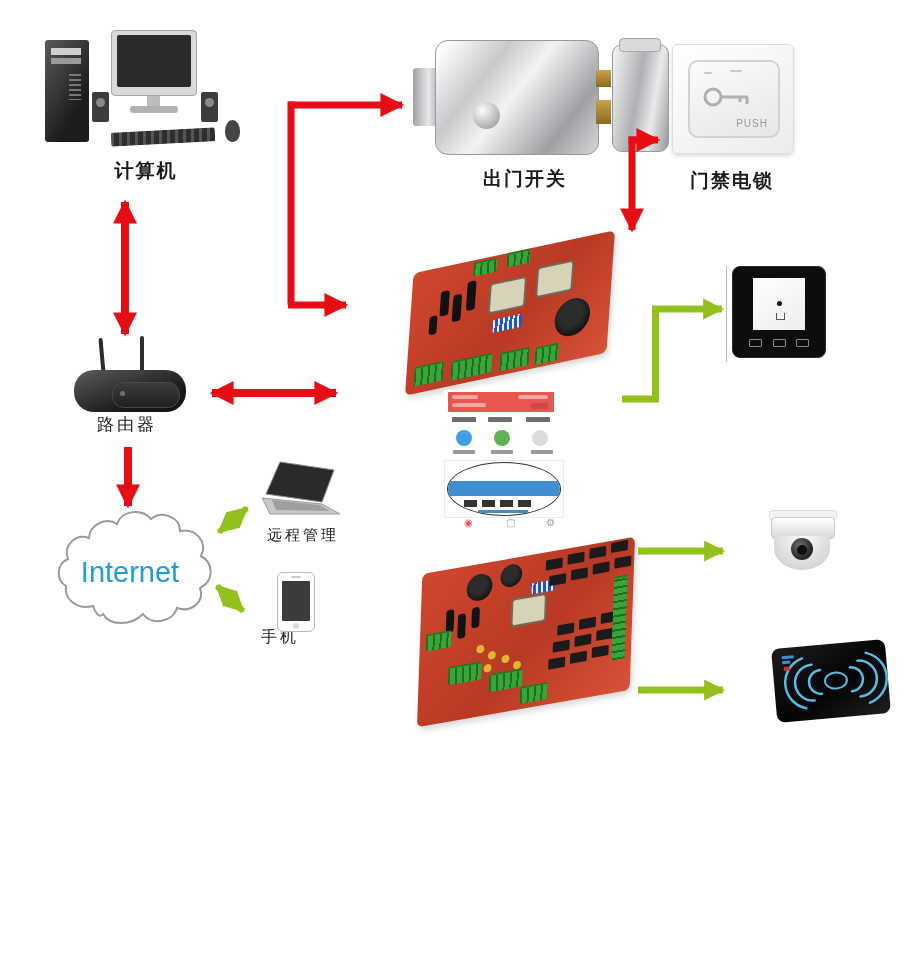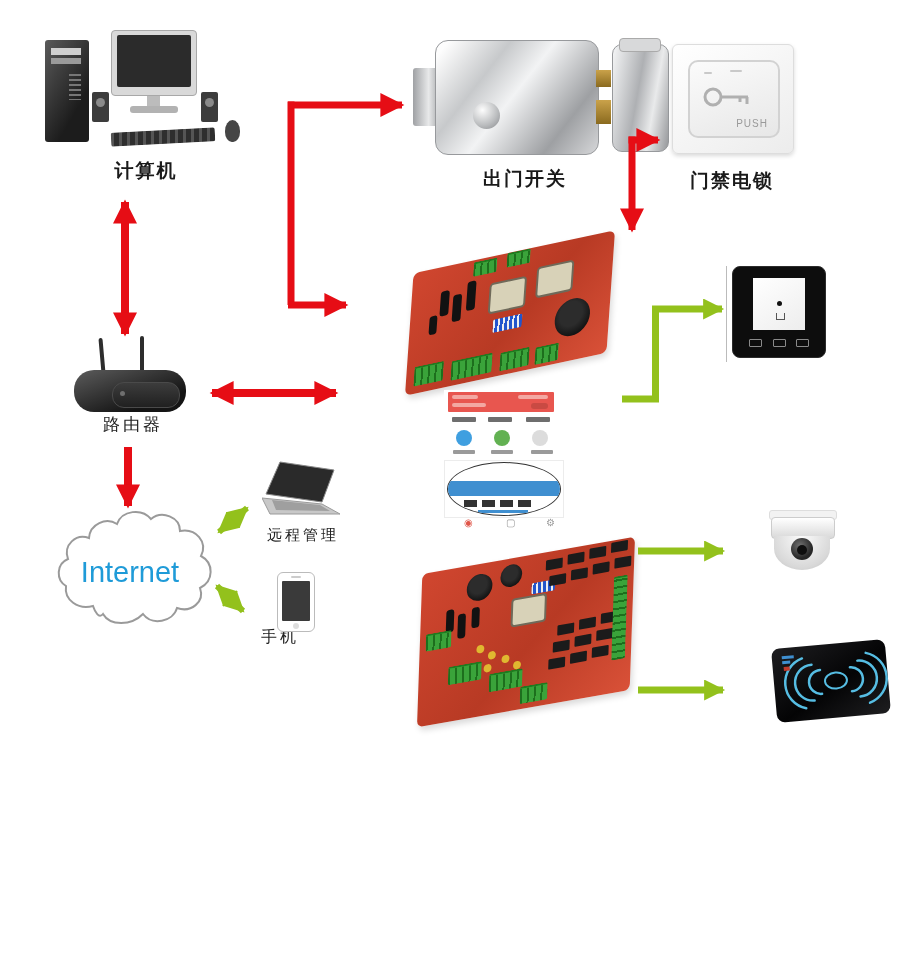--- a/index.html
+++ b/index.html
@@ -206,21 +206,21 @@
   </div>
   <div class="lbl lbl-bold" style="left:672px;top:168px;width:120px;">门禁电锁</div>
 
   <div class="abs node router">
     <div class="ant a1"></div>
     <div class="ant a2"></div>
     <div class="rbody"></div>
       <div class="rface"></div>
       <div class="rled"></div>
   </div>
-  <div class="lbl lbl-serif" style="left:78px;top:413px;width:110px;font-family:Liberation Serif, serif;">路由器</div>
+  <div class="lbl lbl-serif" style="left:72px;top:413px;width:110px;font-family:Liberation Serif, serif;">路由器</div>
 
   <div class="abs node cloud">
     <svg width="165" height="138" viewBox="0 0 165 138">
       <path d="M41,106 C26,110 12,100 14,86 C4,80 4,64 16,59 C11,45 24,33 37,38 C38,24 54,17 65,24 C70,10 90,8 99,19 C110,10 128,17 128,31 C144,28 156,42 149,56 C162,63 162,81 148,88 C153,102 139,113 125,108 C121,122 100,126 91,114 C79,126 58,126 51,114 C47,119 43,112 41,106 Z" fill="#ffffff" stroke="#9a9a9a" stroke-width="2"></path>
       <text x="78" y="82" text-anchor="middle" font-size="29" fill="#1f9bd8" font-family="Liberation Sans, sans-serif">Internet</text>
     </svg>
   </div>
 
   <div class="abs node laptop">
     <svg width="80" height="62">

